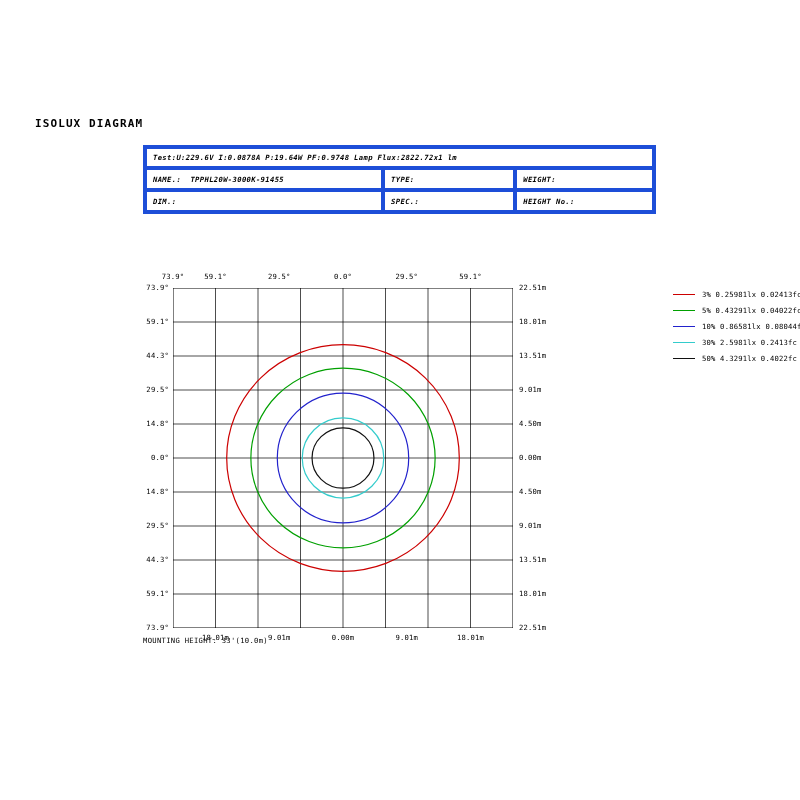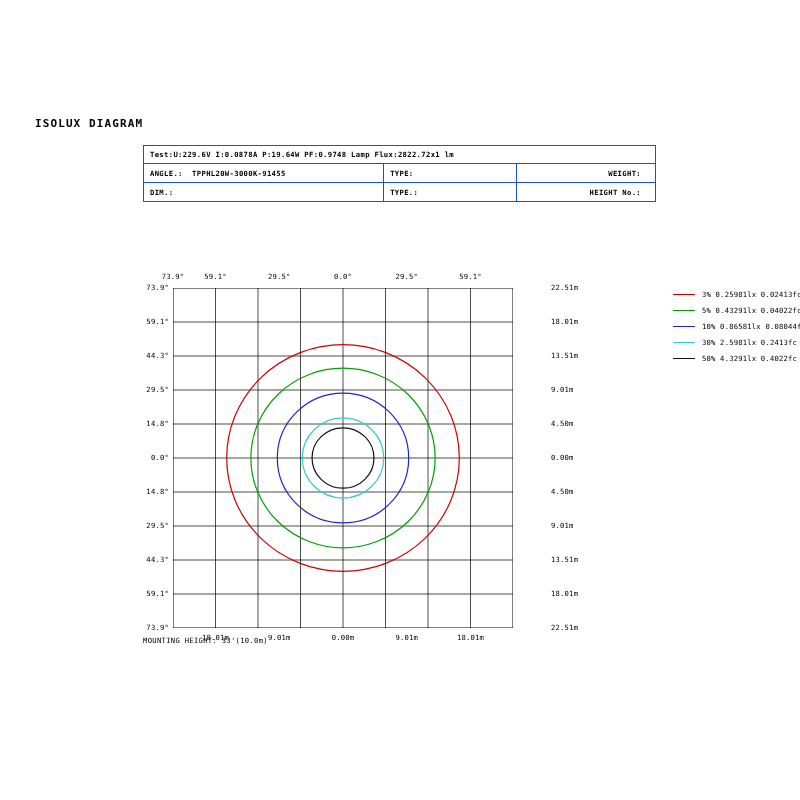--- a/index.html
+++ b/index.html
@@ -43,33 +43,34 @@
     left: 143px;
     top: 145px;
     width: 513px;
     border: 1px solid #000;
     border-collapse: collapse;
     font-size: 7.2px;
     font-weight: bold;
     font-family: "DejaVu Sans Mono", monospace;
   }
   .info-table td {
-    border: 1px solid #1d4ed8;
+    border: 4px solid #1d4ed8;
     padding: 2px 14px 2px 6px;
     height: 14px;
     vertical-align: middle;
     white-space: nowrap;
     letter-spacing: 0.35px;
+    font-style: italic;
   }
   .info-table tr.head td {
     height: 13px;
   }
   .col-a { width: 242px; }
   .col-b { width: 135px; }
-  .col-c { width: 136px; text-align: right; }
+  .col-c { width: 136px; }
 
   
   #chart-wrap {
     position: absolute;
     left: 143px;
     top: 268px;
     width: 530px;
     height: 390px;
   }
   #plot {
@@ -85,21 +86,21 @@
   }
 
   .axis-label {
     position: absolute;
     font-size: 7.2px;
     font-family: "DejaVu Sans Mono", monospace;
     white-space: nowrap;
     letter-spacing: 0.2px;
   }
   .lbl-left   { text-align: right; }
-  .lbl-right  { text-align: left; margin-left: 32px; }
+  .lbl-right  { text-align: left; }
   .lbl-center { text-align: center; }
 
   .mount {
     position: absolute;
     left: 0;
     top: 368px;
     width: 440px;
     text-align: left;
     font-size: 7.2px;
     letter-spacing: 0.3px;
@@ -135,27 +136,27 @@
 <div id="page">
 
   <div class="title">ISOLUX DIAGRAM</div>
 
   <table class="info-table">
     <tbody>
         <tr class="head">
       <td colspan="6">Test:U:229.6V I:0.0878A P:19.64W PF:0.9748  Lamp Flux:2822.72x1 lm</td>
     </tr>
     <tr>
-      <td class="col-a"><span>ANGLE.:</span>&nbsp; <span>TPPHL20W-3000K-91455</span></td>
+      <td class="col-a"><span>NAME.:</span>&nbsp; <span>TPPHL20W-3000K-91455</span></td>
       <td class="col-b">TYPE:</td>
       <td class="col-c">WEIGHT:</td>
     </tr>
     <tr>
       <td class="col-a">DIM.:</td>
-      <td class="col-b">TYPE.:</td>
+      <td class="col-b">SPEC.:</td>
       <td class="col-c">HEIGHT No.:</td>
     </tr>
   </tbody>
     </table>
 
   <div id="chart-wrap">
 
     <div id="plot">
       <svg class="grid-svg" id="grid" width="340" height="340">
           <line x1="0" y1="0" x2="0" y2="340" stroke="#000" stroke-width="1"></line>

